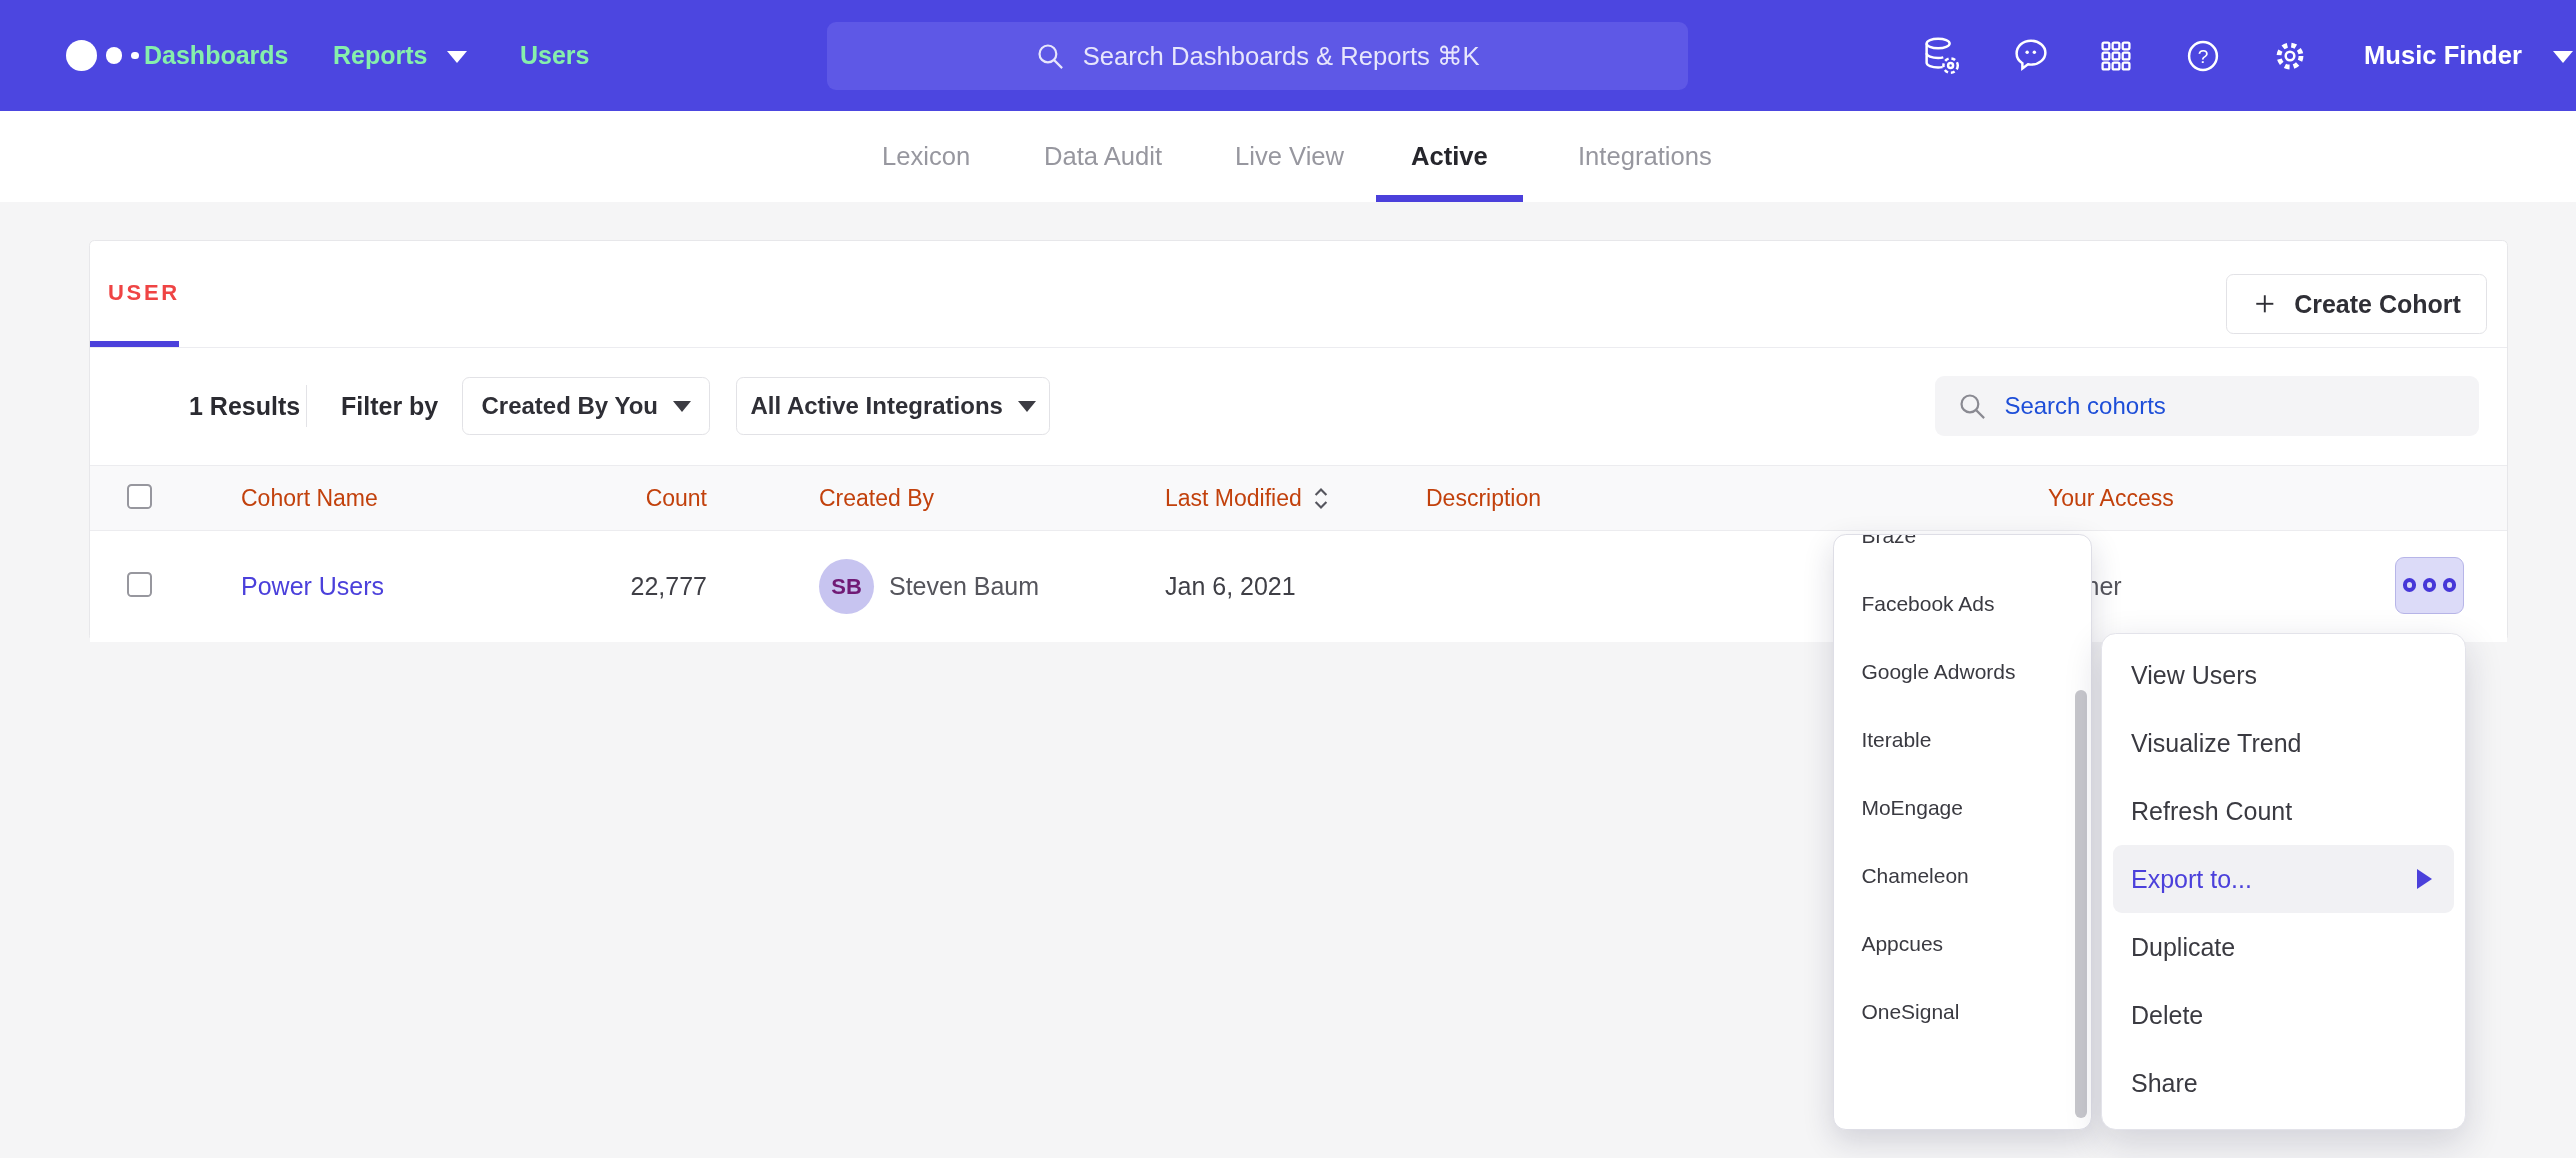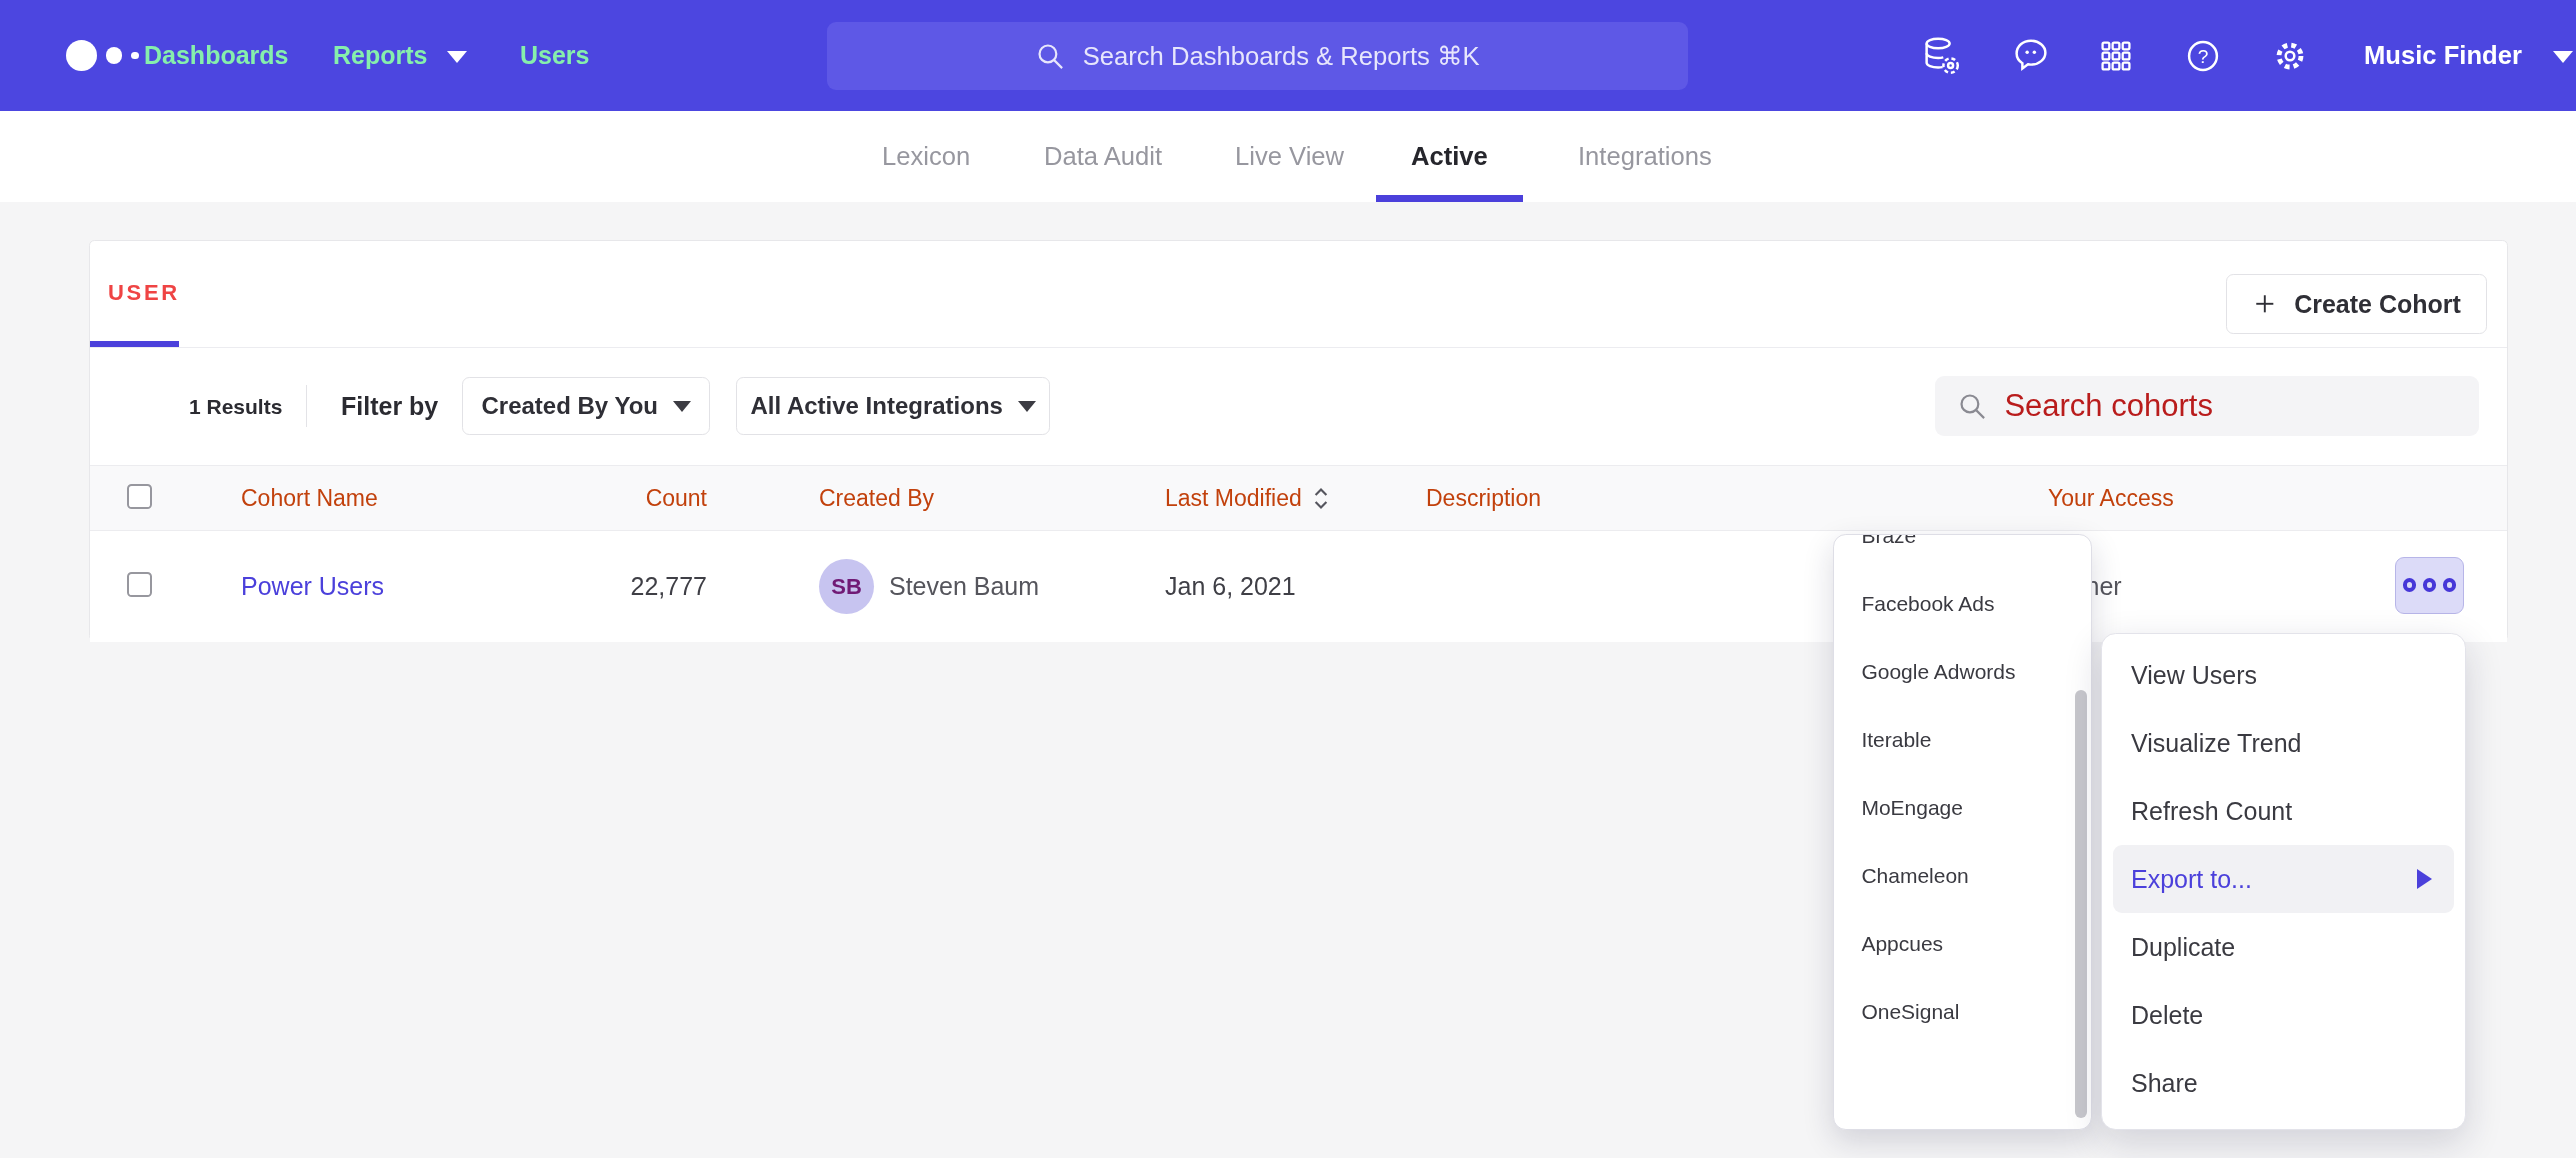--- a/index.html
+++ b/index.html
@@ -35,30 +35,30 @@
   
   .card { position:absolute; left:89px; top:240px; width:2419px; height:401px; background:#fff;
     border:0.9px solid #e7e7ea; border-radius:5.5px; z-index:1; }
   .user-tab { position:absolute; left:18px; top:0; height:103px; line-height:103px; color:#ef4444;
     font-weight:700; font-size:22px; letter-spacing:2.7px; cursor:pointer; }
   .user-underline { position:absolute; left:0; top:100px; width:89px; height:6.4px; background:#4b40db; }
   .section-divider { position:absolute; left:0; right:0; top:106px; height:0.9px; background:#ececf0; }
   .create-btn { position:absolute; right:20px; top:33px; width:261px; height:60px; border:0.9px solid #e2e2e6; border-radius:7.3px;
     background:#fff; display:flex; align-items:center; justify-content:center; gap:16.4px; font-size:25px; font-weight:600; color:#2f2f36; cursor:pointer; }
 
-  .results { position:absolute; left:99px; top:107px; height:117px; line-height:117px; font-size:21px; font-weight:700; color:#2b2b31; }
+  .results { position:absolute; left:99px; top:107px; height:117px; line-height:117px; font-size:25px; font-weight:700; color:#2b2b31; }
   .vdivider { position:absolute; left:216px; top:144px; width:0.9px; height:42px; background:#e3e3e7; }
   .filterby { position:absolute; left:251px; top:107px; height:117px; line-height:117px; font-size:25px; font-weight:600; color:#2b2b31; }
   .dd { position:absolute; top:136px; height:58px; border:0.9px solid #e2e2e6; border-radius:7.3px; background:#fff;
     display:flex; align-items:center; justify-content:center; gap:14.6px; font-size:24px; font-weight:600; color:#2f2f36; cursor:pointer; }
   .dd-caret { width:0; height:0; border-left:9px solid transparent; border-right:9px solid transparent; border-top:11px solid #3c3c43; }
   .dd1 { left:372px; width:248px; }
   .dd2 { left:646px; width:314px; }
   .cohort-search { position:absolute; left:1845px; top:135px; width:544px; height:60px; background:#f4f4f6; border-radius:9px;
-    display:flex; align-items:center; gap:16.4px; padding-left:22px; color:#b91c1c; font-size:31px; cursor:text;text-align:center; }
+    display:flex; align-items:center; gap:16.4px; padding-left:22px; color:#1d4ed8; font-size:24px; cursor:text;text-align:center; }
 
   .thead { position:absolute; left:0; right:0; top:224px; height:66px; background:#f9f9fa;
     border-top:0.9px solid #ececef; border-bottom:0.9px solid #ececef; font-size:23px; color:#c2410c; }
   .th { position:absolute; top:0; height:66px; line-height:64px; }
   .cb { position:absolute; left:37px; width:25px; height:25px; border:2.7px solid #97979e; border-radius:4.6px; background:#fff; cursor:pointer; }
   .col-name { left:151px; } .col-count { left:411px; width:206px; text-align:right; }
   .col-created { left:729px; } .col-modified { left:1075px; } .col-desc { left:1336px; } .col-access { left:1958px; }
   .sort-icon { display:inline-block; vertical-align:-5.5px; margin-left:9px; }
 
   .trow { position:absolute; left:0; right:0; top:290px; height:111px; font-size:25px; color:#3f3f46; background:#fff; }

